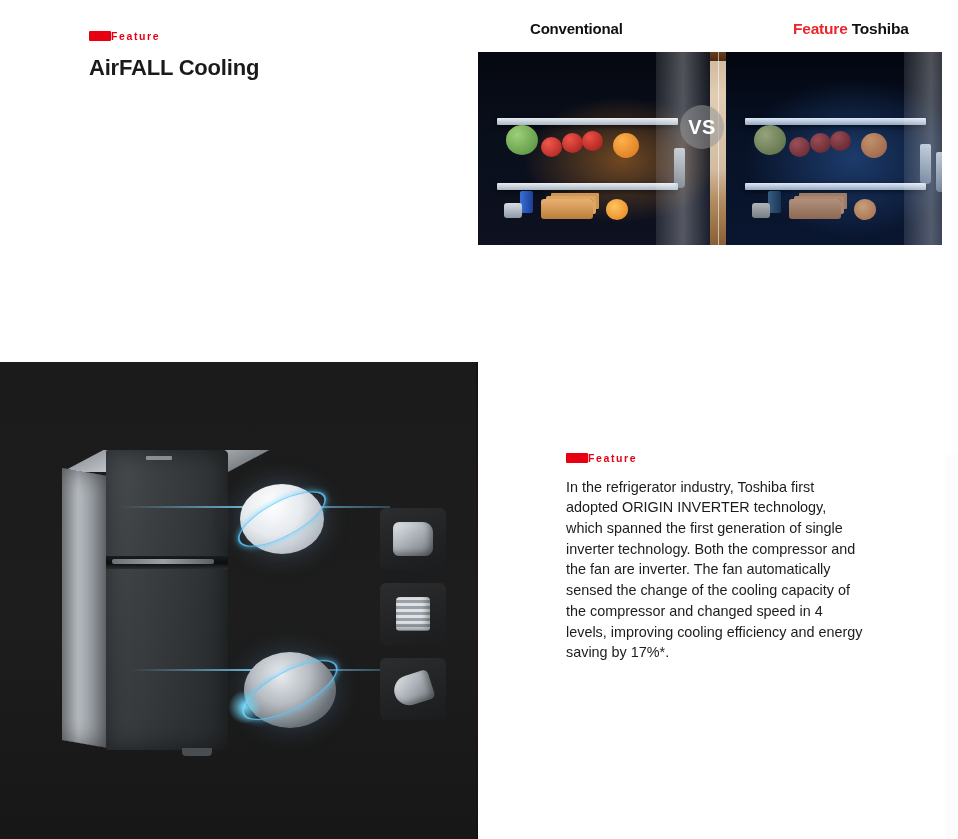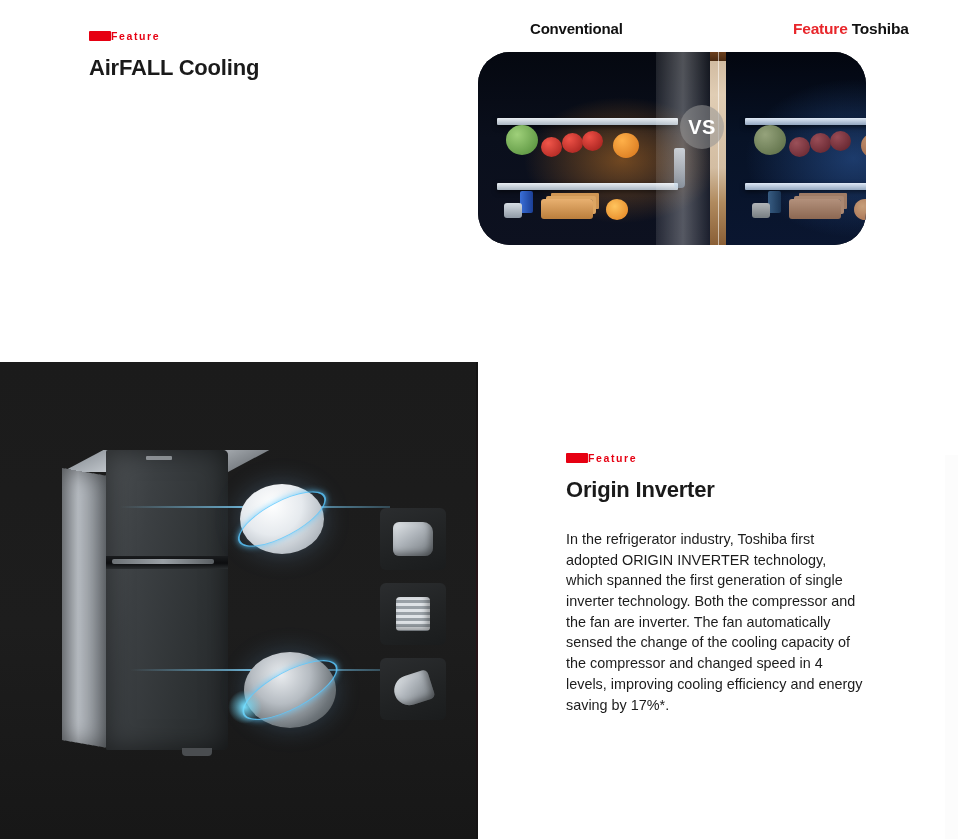--- a/index.html
+++ b/index.html
@@ -47,22 +47,22 @@
     font-size: 15px; font-weight: 700; color: #111; letter-spacing: -0.2px;
   }
   .cmp-headers .h-right {
     position: absolute; left: 315px; top: 0;
     font-size: 15.5px; font-weight: 700; letter-spacing: -0.2px;
   }
   .cmp-headers .h-right .red { color: #e8262b; }
   .cmp-headers .h-right .blk { color: #111; }
 
   .cmp-photo {
-    position: absolute; left: 0; top: 32px; width: 388px; height: 193px;
-    overflow: hidden; background: #0a0d14; border-radius: 32px;
+    position: absolute; left: 0; top: 32px; width: 464px; height: 193px;
+    overflow: hidden; background: #0a0d14;
   }
   
   .half {
     position: absolute; top: 0; height: 193px; width: 232px; overflow: hidden;
   }
   .half.left  { left: 0;   background:
       radial-gradient(ellipse 140px 90px at 62% 56%, rgba(255,150,40,.42), rgba(255,120,30,0) 70%),
       linear-gradient(#050810, #0a0f1c 45%, #0d1120); }
   .half.right { left: 248px; background:
       radial-gradient(ellipse 150px 110px at 55% 55%, rgba(60,120,210,.40), rgba(30,70,160,0) 72%),
@@ -332,18 +332,17 @@
     <div class="thumb t3">
       <span class="part"></span>
     </div>
   </div>
 
   <div class="sec3-text">
     <div class="feature-tag">
       <span class="chip"></span>
       <span class="tag-text">Feature</span>
     </div>
-    <h2 class="feature-title">Origin Inverter</h2>
     <p class="feature-body">In the refrigerator industry, Toshiba first adopted ORIGIN INVERTER technology, which spanned the first generation of single inverter technology. Both the compressor and the fan are inverter. The fan automatically sensed the change of the cooling capacity of the compressor and changed speed in 4 levels, improving cooling efficiency and energy saving by 17%*.</p>
   </div>
 
   <div class="edge-strip"></div>
 </div>
 
 </body></html>

